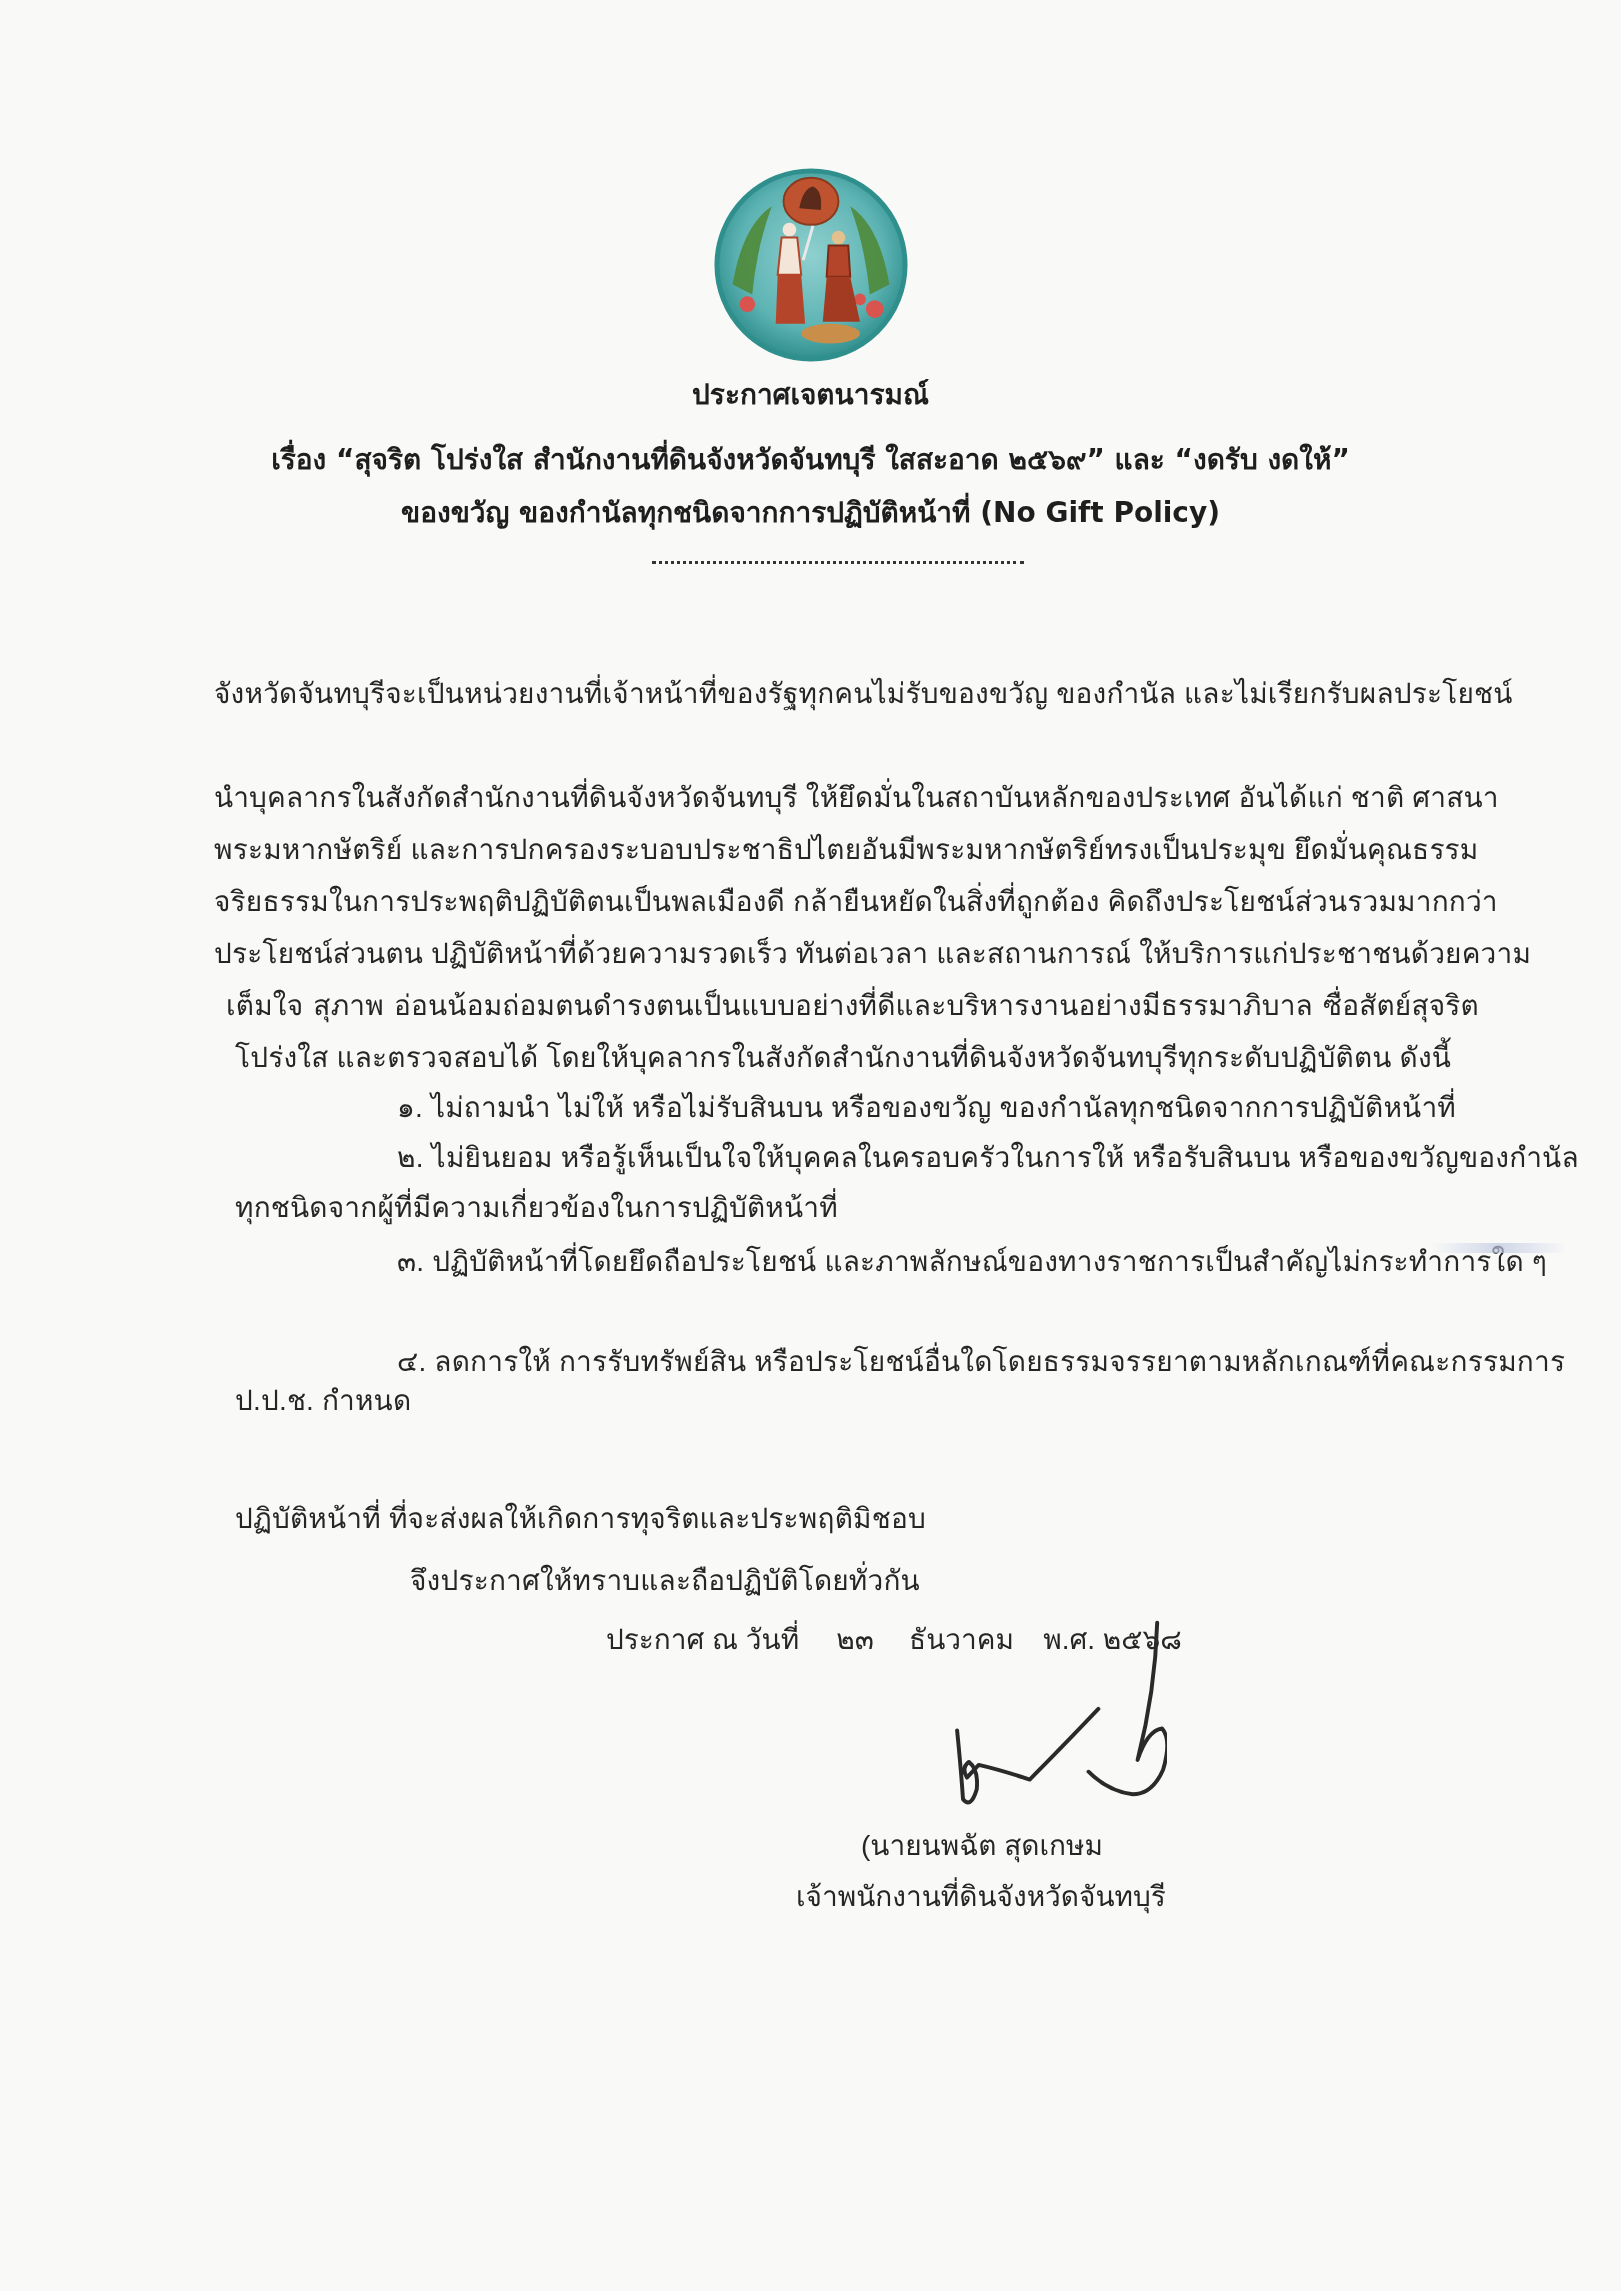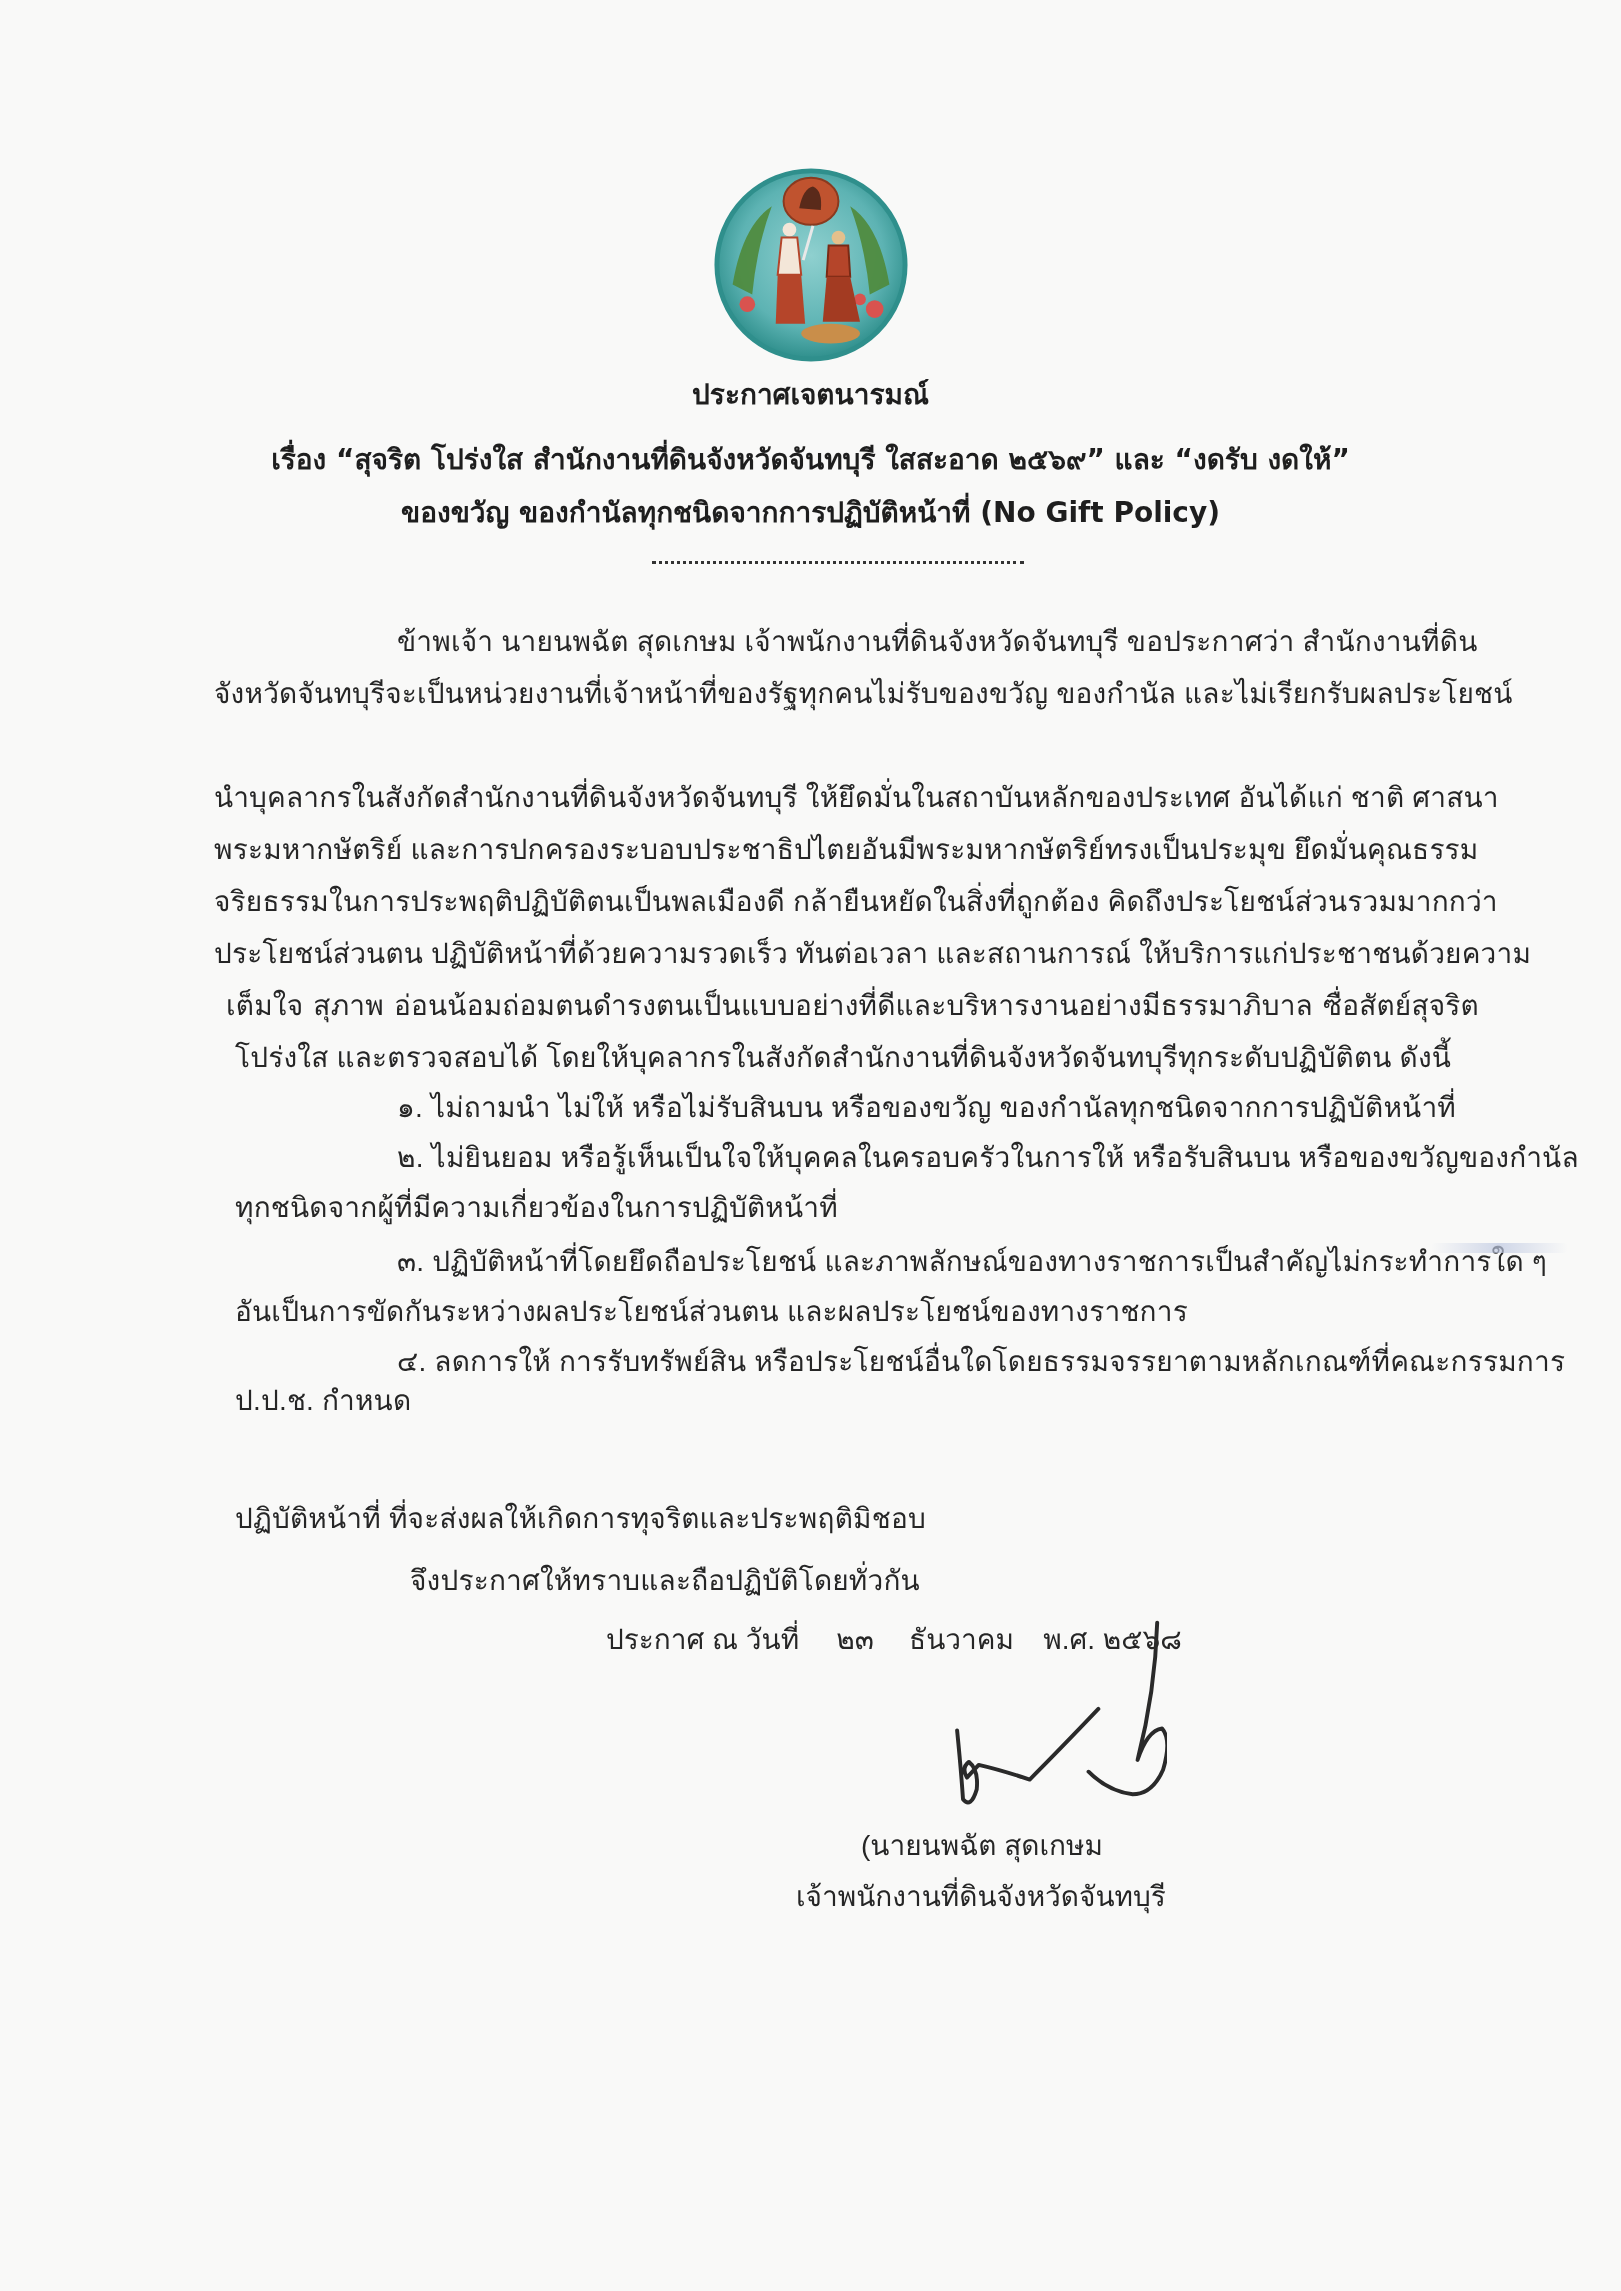--- a/index.html
+++ b/index.html
@@ -131,36 +131,34 @@
 
       <ellipse cx="120" cy="170" rx="30" ry="10" fill="#c98e4a"></ellipse>
     </svg>
   </div>
 
   <div class="heading h1">ประกาศเจตนารมณ์</div>
   <div class="heading h2">เรื่อง “สุจริต โปร่งใส สำนักงานที่ดินจังหวัดจันทบุรี ใสสะอาด ๒๕๖๙” และ “งดรับ งดให้”</div>
   <div class="heading h3">ของขวัญ ของกำนัลทุกชนิดจากการปฏิบัติหน้าที่ (No Gift Policy)</div>
   <div class="dots"></div>
 
-  <div class="line indent-first" style="top:619px;">ข้าพเจ้า นายนพฉัต สุดเกษม เจ้าพนักงานที่ดินจังหวัดจันทบุรี ขอประกาศว่า สำนักงานที่ดิน</div>
   <div class="line justify" style="top:671px;">จังหวัดจันทบุรีจะเป็นหน่วยงานที่เจ้าหน้าที่ของรัฐทุกคนไม่รับของขวัญ ของกำนัล และไม่เรียกรับผลประโยชน์</div>
   <div class="line justify" style="top:775px;">นำบุคลากรในสังกัดสำนักงานที่ดินจังหวัดจันทบุรี ให้ยึดมั่นในสถาบันหลักของประเทศ อันได้แก่ ชาติ ศาสนา</div>
   <div class="line justify" style="top:827px;">พระมหากษัตริย์ และการปกครองระบอบประชาธิปไตยอันมีพระมหากษัตริย์ทรงเป็นประมุข ยึดมั่นคุณธรรม</div>
   <div class="line justify" style="top:879px;">จริยธรรมในการประพฤติปฏิบัติตนเป็นพลเมืองดี กล้ายืนหยัดในสิ่งที่ถูกต้อง คิดถึงประโยชน์ส่วนรวมมากกว่า</div>
   <div class="line justify" style="top:931px;">ประโยชน์ส่วนตน ปฏิบัติหน้าที่ด้วยความรวดเร็ว ทันต่อเวลา และสถานการณ์ ให้บริการแก่ประชาชนด้วยความ</div>
   <div class="line justify" style="top:983px;margin-left:12px;">เต็มใจ สุภาพ อ่อนน้อมถ่อมตนดำรงตนเป็นแบบอย่างที่ดีและบริหารงานอย่างมีธรรมาภิบาล ซื่อสัตย์สุจริต</div>
   <div class="line plain-left" style="top:1035px;">โปร่งใส และตรวจสอบได้ โดยให้บุคลากรในสังกัดสำนักงานที่ดินจังหวัดจันทบุรีทุกระดับปฏิบัติตน ดังนี้</div>
 
   <div class="line plain-indent" style="top:1085px;">๑. ไม่ถามนำ ไม่ให้ หรือไม่รับสินบน หรือของขวัญ ของกำนัลทุกชนิดจากการปฏิบัติหน้าที่</div>
 
   <div class="line indent-first" style="top:1135px;">๒. ไม่ยินยอม หรือรู้เห็นเป็นใจให้บุคคลในครอบครัวในการให้ หรือรับสินบน หรือของขวัญของกำนัล</div>
   <div class="line plain-left" style="top:1185px;">ทุกชนิดจากผู้ที่มีความเกี่ยวข้องในการปฏิบัติหน้าที่</div>
 
   <div class="line indent-first" style="top:1239px;">๓. ปฏิบัติหน้าที่โดยยึดถือประโยชน์ และภาพลักษณ์ของทางราชการเป็นสำคัญไม่กระทำการใด ๆ</div>
-  <div class="line plain-left" style="top:1289px;">อันเป็นการขัดกันระหว่างผลประโยชน์ส่วนตน และผลประโยชน์ของทางราชการ</div>
 
   <div class="line indent-first" style="top:1339px;">๔. ลดการให้ การรับทรัพย์สิน หรือประโยชน์อื่นใดโดยธรรมจรรยาตามหลักเกณฑ์ที่คณะกรรมการ</div>
   <div class="line plain-left" style="top:1378px;">ป.ป.ช. กำหนด</div>
 
   <div class="line plain-left" style="top:1496px;">ปฏิบัติหน้าที่ ที่จะส่งผลให้เกิดการทุจริตและประพฤติมิชอบ</div>
 
   <div class="scan-smudge"></div>
 
   <div class="line plain-indent" style="top:1558px; left:410px;">จึงประกาศให้ทราบและถือปฏิบัติโดยทั่วกัน</div>
 

